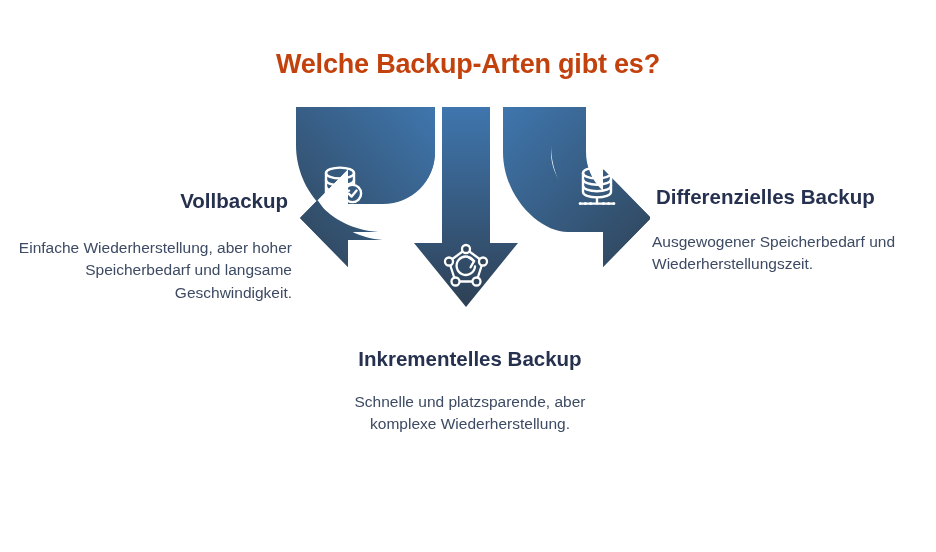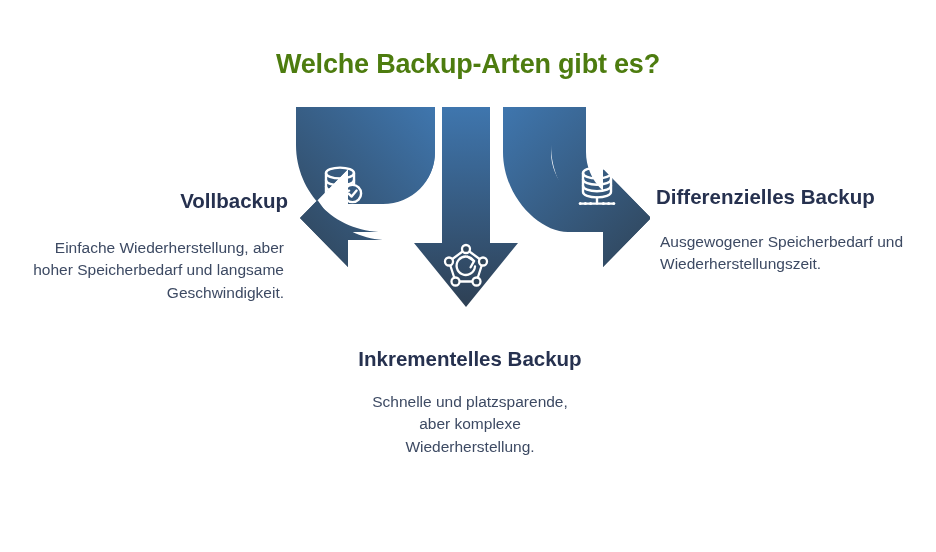--- a/index.html
+++ b/index.html
@@ -24,21 +24,21 @@
 
   
   .title {
     position: absolute;
     left: 0;
     top: 48px;
     width: 936px;
     text-align: center;
     font-size: 27px;
     font-weight: bold;
-    color: #4d7c0f;
+    color: #c2410c;
     letter-spacing: -0.2px;
     line-height: 1.2;
   }
 
   
   .arrows {
     position: absolute;
     left: 290px;
     top: 95px;
     width: 360px;
@@ -52,21 +52,21 @@
     font-weight: bold;
     color: #26314f;
     font-size: 20.5px;
     line-height: 1.3;
     margin: 8px;
   }
   .block .body {
     color: #3d4a63;
     font-size: 15.5px;
     line-height: 1.45;
-    margin: 12px;
+    margin: 4px;
   }
 
   
   .block-left {
     left: 10px;
     top: 180px;
     width: 286px;
     text-align: right;
   }
   .block-left .heading { margin-bottom: 22px; }

